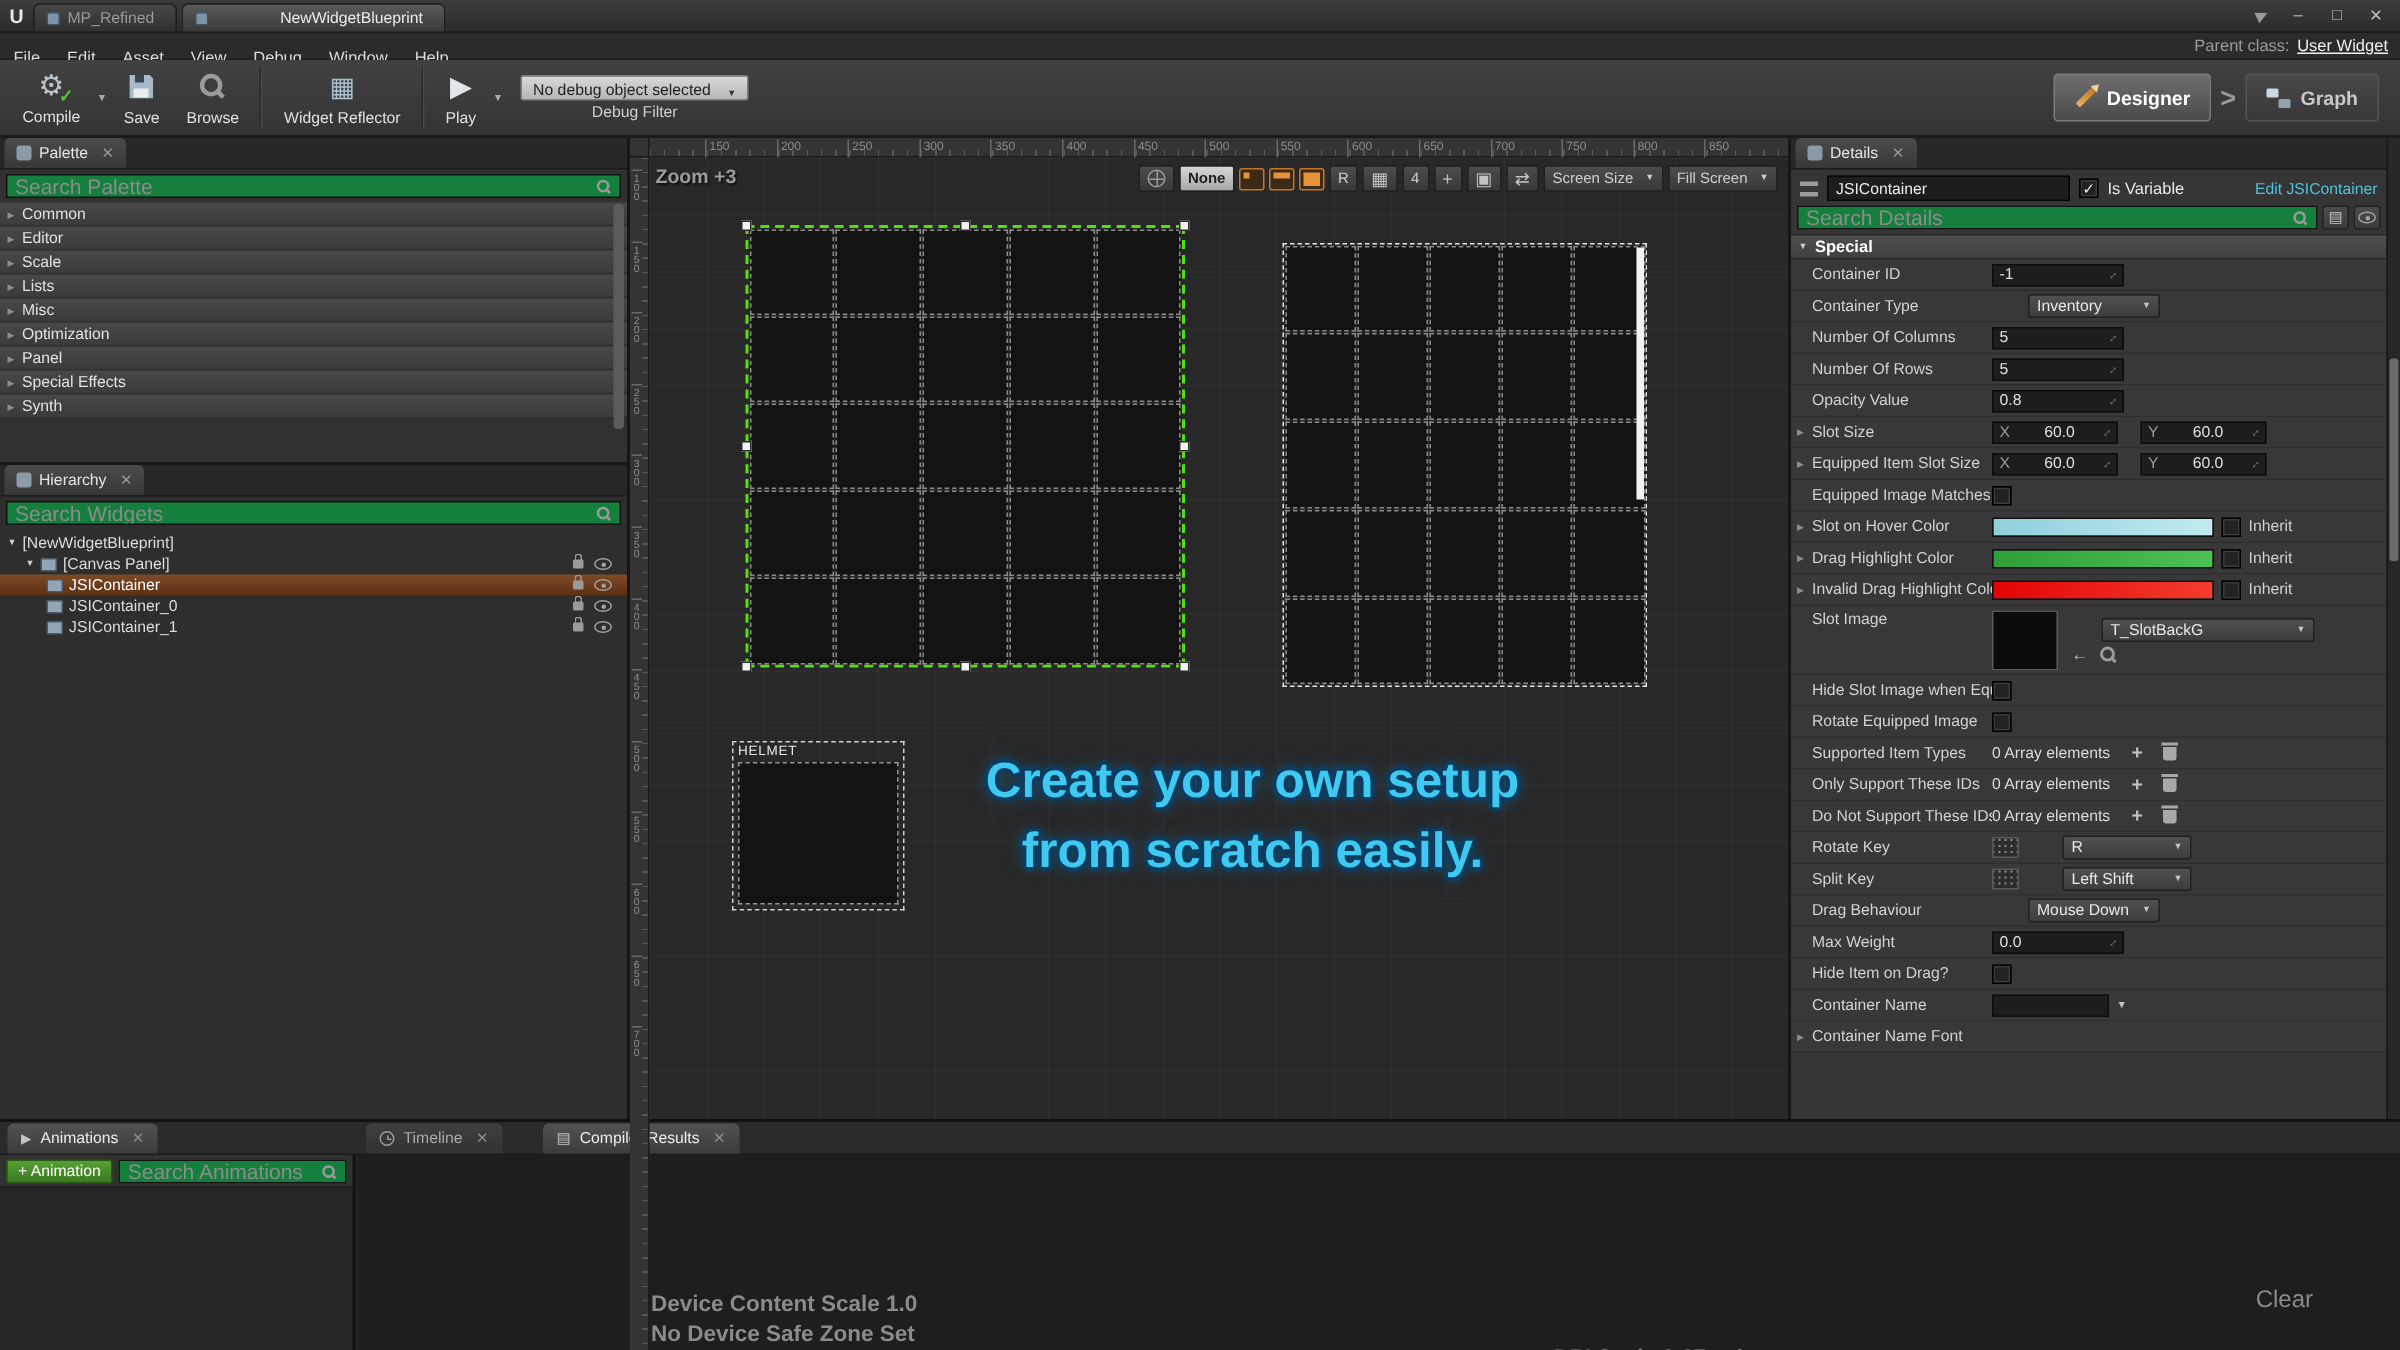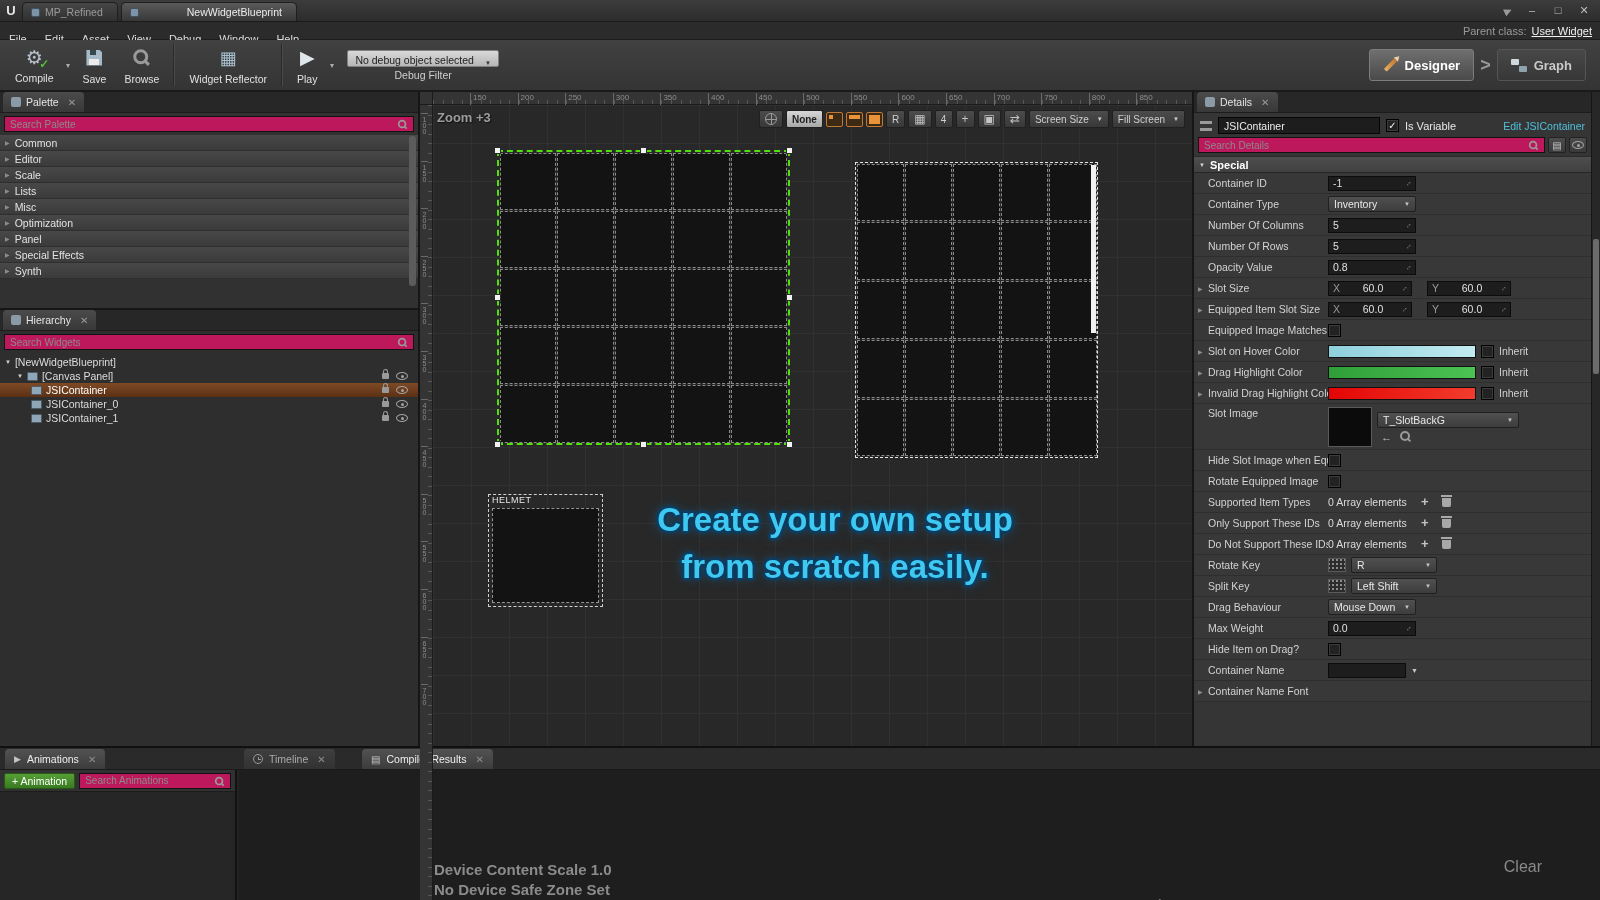--- a/index.html
+++ b/index.html
@@ -56,21 +56,21 @@
   .graphic::before{left:0;top:0;}
   .graphic::after{right:0;bottom:0;background:#8fa3ad;}
 
   
   .panel{position:absolute;background:#313131;}
   .panel-tabstrip{height:21px;background:#272727;display:flex;align-items:flex-end;border-bottom:1px solid #1c1c1c;}
   .panel-tab{height:20px;display:flex;align-items:center;gap:5px;padding:0 8px;background:linear-gradient(#4b4b4b,#383838);border-radius:4px 4px 0 0;margin-left:3px;color:#e4e4e4;font-size:10.5px;}
   .panel-tab .close-x{color:#9a9a9a;font-size:10px;margin-left:4px;}
   .p-icon{width:10px;height:10px;background:#8a9aa6;border-radius:2px;}
   .searchwrap{position:relative;margin:3px 4px;}
-  .searchwrap input{width:100%;height:16px;background:#be185d;border:1px solid #121212;color:#cfcfcf;font-size:10px;padding:0 18px 0 5px;outline:none;}
+  .searchwrap input{width:100%;height:16px;background:#15803d;border:1px solid #121212;color:#cfcfcf;font-size:14px;padding:0 18px 0 5px;outline:none;}
   .searchwrap input::placeholder{color:#8b8b8b;}
   .searchwrap .mag{position:absolute;right:6px;top:3px;transform:scale(0.85);}
 
   
   #palette-panel{left:0;top:92px;width:420px;height:216px;border-right:2px solid #161616;}
   .pal-row{height:16px;background:linear-gradient(#484848,#3b3b3b);border-bottom:1px solid #2e2e2e;display:flex;align-items:center;gap:5px;padding-left:5px;color:#e2e2e2;font-size:10.5px;}
   .tri{color:#8d8d8d;font-size:6px;}
   #palette-scroll{position:absolute;right:2px;top:44px;width:7px;height:150px;background:#5c5c5c;border-radius:3px;}
 
   
@@ -151,21 +151,21 @@
   #details-rows{position:relative;}
   .drow{display:flex;align-items:center;height:21px;padding-left:4px;border-bottom:1px solid #2e2e2e;background:#383838;}
   .drow.tall{height:46px;align-items:flex-start;padding-top:3px;}
   .dexp{width:10px;color:#8d8d8d;font-size:6px;flex:none;}
   .dlabel{color:#d2d2d2;font-size:10.5px;width:120px;flex:none;overflow:hidden;white-space:nowrap;text-overflow:clip;}
   .dctrl{display:flex;align-items:center;gap:5px;flex:1;padding-right:6px;}
   .dinput{background:#1d1d1d;border:1px solid #0c0c0c;height:15px;display:flex;align-items:center;padding:0 4px;color:#e0e0e0;width:88px;justify-content:space-between;font-size:10.5px;}
   .dinput .axis{color:#9a9a9a;margin-right:3px;}
   .dinput.xyf{width:84px;}
   .spin-ic{color:#7a7a7a;font-size:8px;transform:rotate(45deg);}
-  .dselect{background:linear-gradient(#505050,#3d3d3d);border:1px solid #202020;height:16px;display:flex;align-items:center;justify-content:space-between;padding:0 5px;color:#e8e8e8;width:88px;border-radius:2px;font-size:10.5px;}
+  .dselect{background:linear-gradient(#505050,#3d3d3d);border:1px solid #202020;height:16px;display:flex;align-items:center;justify-content:space-between;padding:0 5px;color:#e8e8e8;width:88px;border-radius:2px;font-size:10.5px;margin-left:24px;}
   .dselect.wide{width:142px;}
   .dselect.key{width:86px;}
   .caret{font-size:6px;color:#c4c4c4;margin-left:4px;}
   .dcheck{width:13px;height:13px;background:#222;border:1px solid #000;box-shadow:inset 0 0 0 1px #3c3c3c;flex:none;}
   .cbar{height:13px;width:148px;border:1px solid #101010;flex:none;}
   .inherit{color:#d0d0d0;font-size:10.5px;}
   .arr-text{color:#dcdcdc;font-size:10.5px;width:86px;}
   .icon-plus{color:#c4c4c4;font-weight:bold;font-size:13px;margin-left:2px;line-height:10px;}
   .trash{width:9px;height:9px;background:#a8a8a8;border-radius:0 0 2px 2px;position:relative;margin-left:8px;display:inline-block;}
   .trash::before{content:"";position:absolute;left:-1px;top:-3px;width:11px;height:2px;background:#a8a8a8;}

